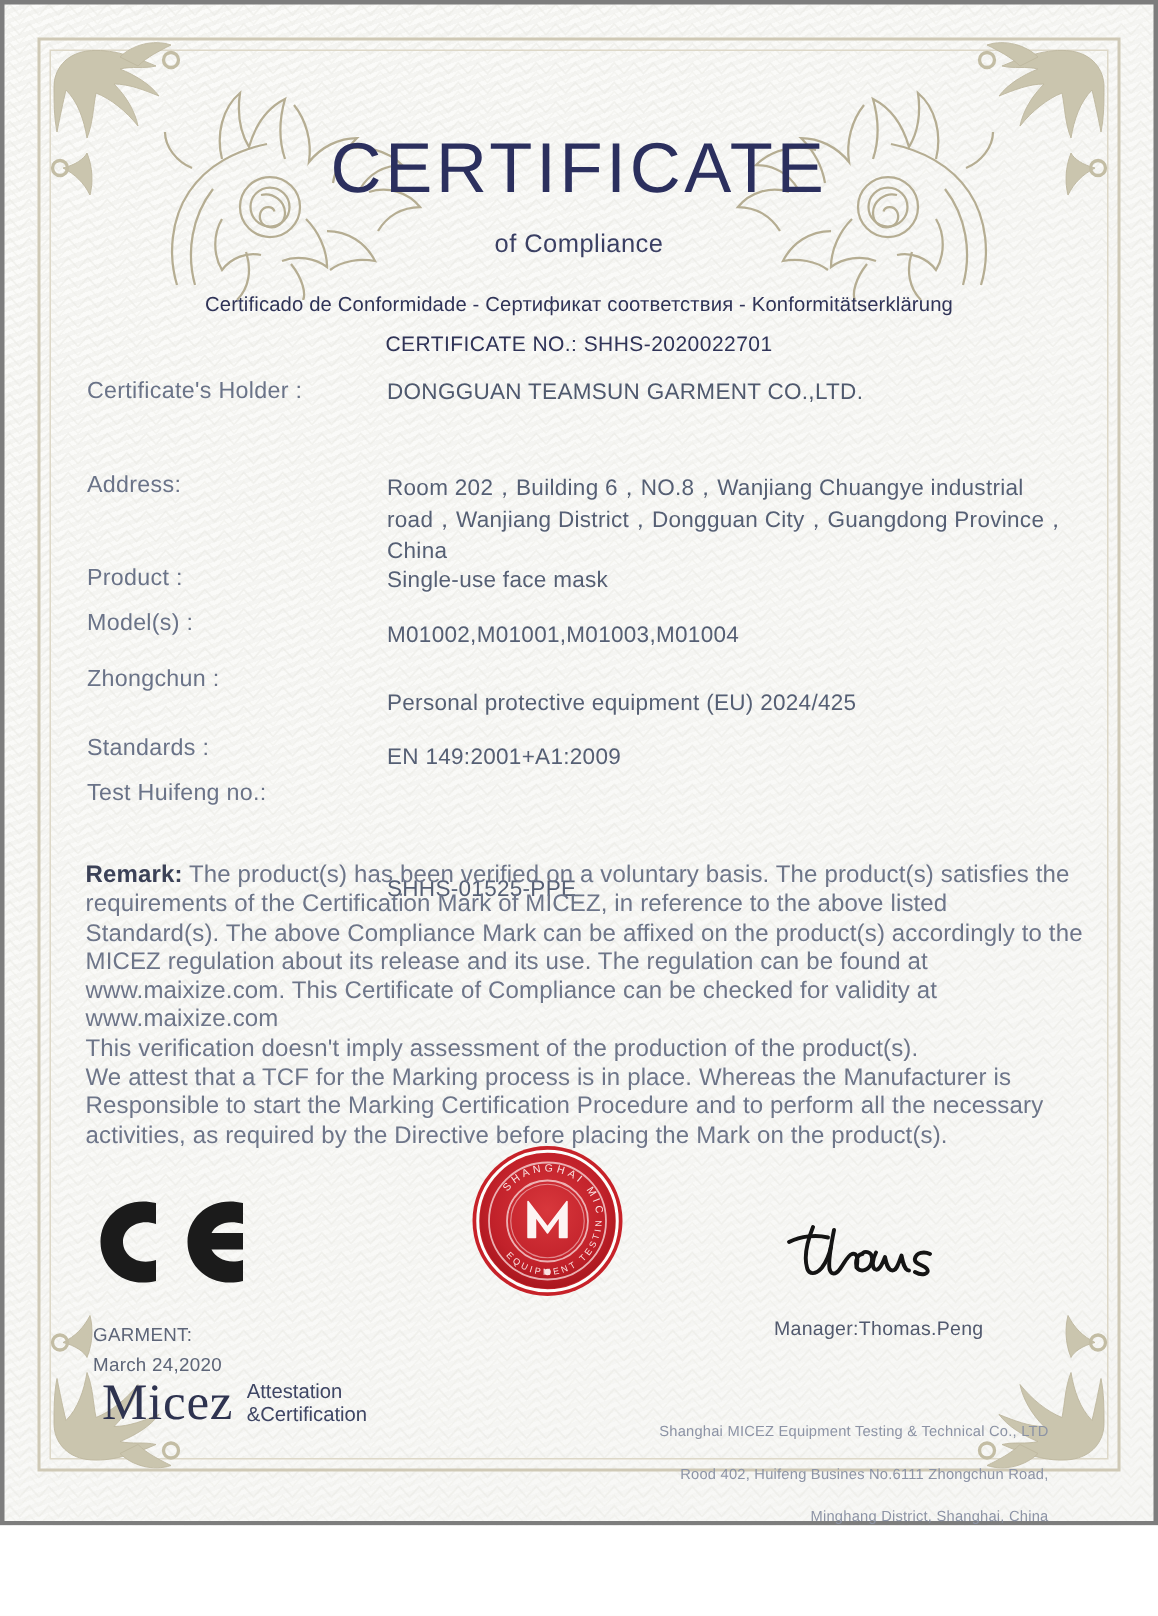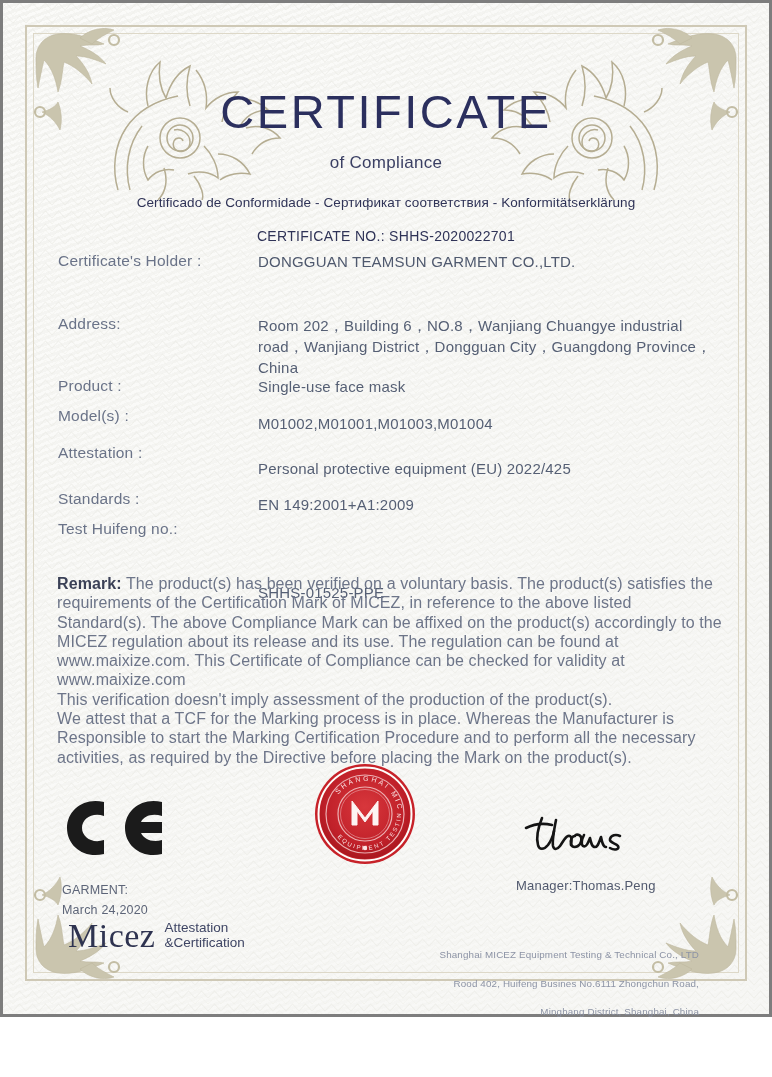--- a/index.html
+++ b/index.html
@@ -95,21 +95,21 @@
   }
   .multilang {
     font-size: 13.5px;
     color: #2f3357;
     margin-top: 22px;
     letter-spacing: 0.1px;
   }
   .certno {
     font-size: 14px;
     color: #2f3357;
-    margin-top: 18px;
+    margin-top: 11px;
     letter-spacing: 0.3px;
   }
 
   
   .fields {
     position: absolute;
     left: 58px;
     right: 48px;
     top: 252px;
   }
@@ -339,22 +339,22 @@
     </div>
     <div class="field-row" style="top:125px;">
       <div class="field-label">Product :</div>
       <div class="field-value">Single-use face mask</div>
     </div>
     <div class="field-row" style="top:155px;">
       <div class="field-label">Model(s) :</div>
       <div class="field-value" style="top:7px;">M01002,M01001,M01003,M01004</div>
     </div>
     <div class="field-row" style="top:192px;">
-      <div class="field-label">Attestation :</div>
-      <div class="field-value" style="top:15px;">Personal protective equipment (EU) 2022/425</div>
+      <div class="field-label">Zhongchun :</div>
+      <div class="field-value" style="top:15px;">Personal protective equipment (EU) 2024/425</div>
     </div>
     <div class="field-row" style="top:238px;">
       <div class="field-label">Standards :</div>
       <div class="field-value" style="top:5px;">EN 149:2001+A1:2009</div>
     </div>
     <div class="field-row" style="top:268px;">
       <div class="field-label">Test Huifeng no.:</div>
       <div class="field-value" style="top:23px;margin-top:40px;">SHHS-01525-PPE</div>
     </div>
   </div>

